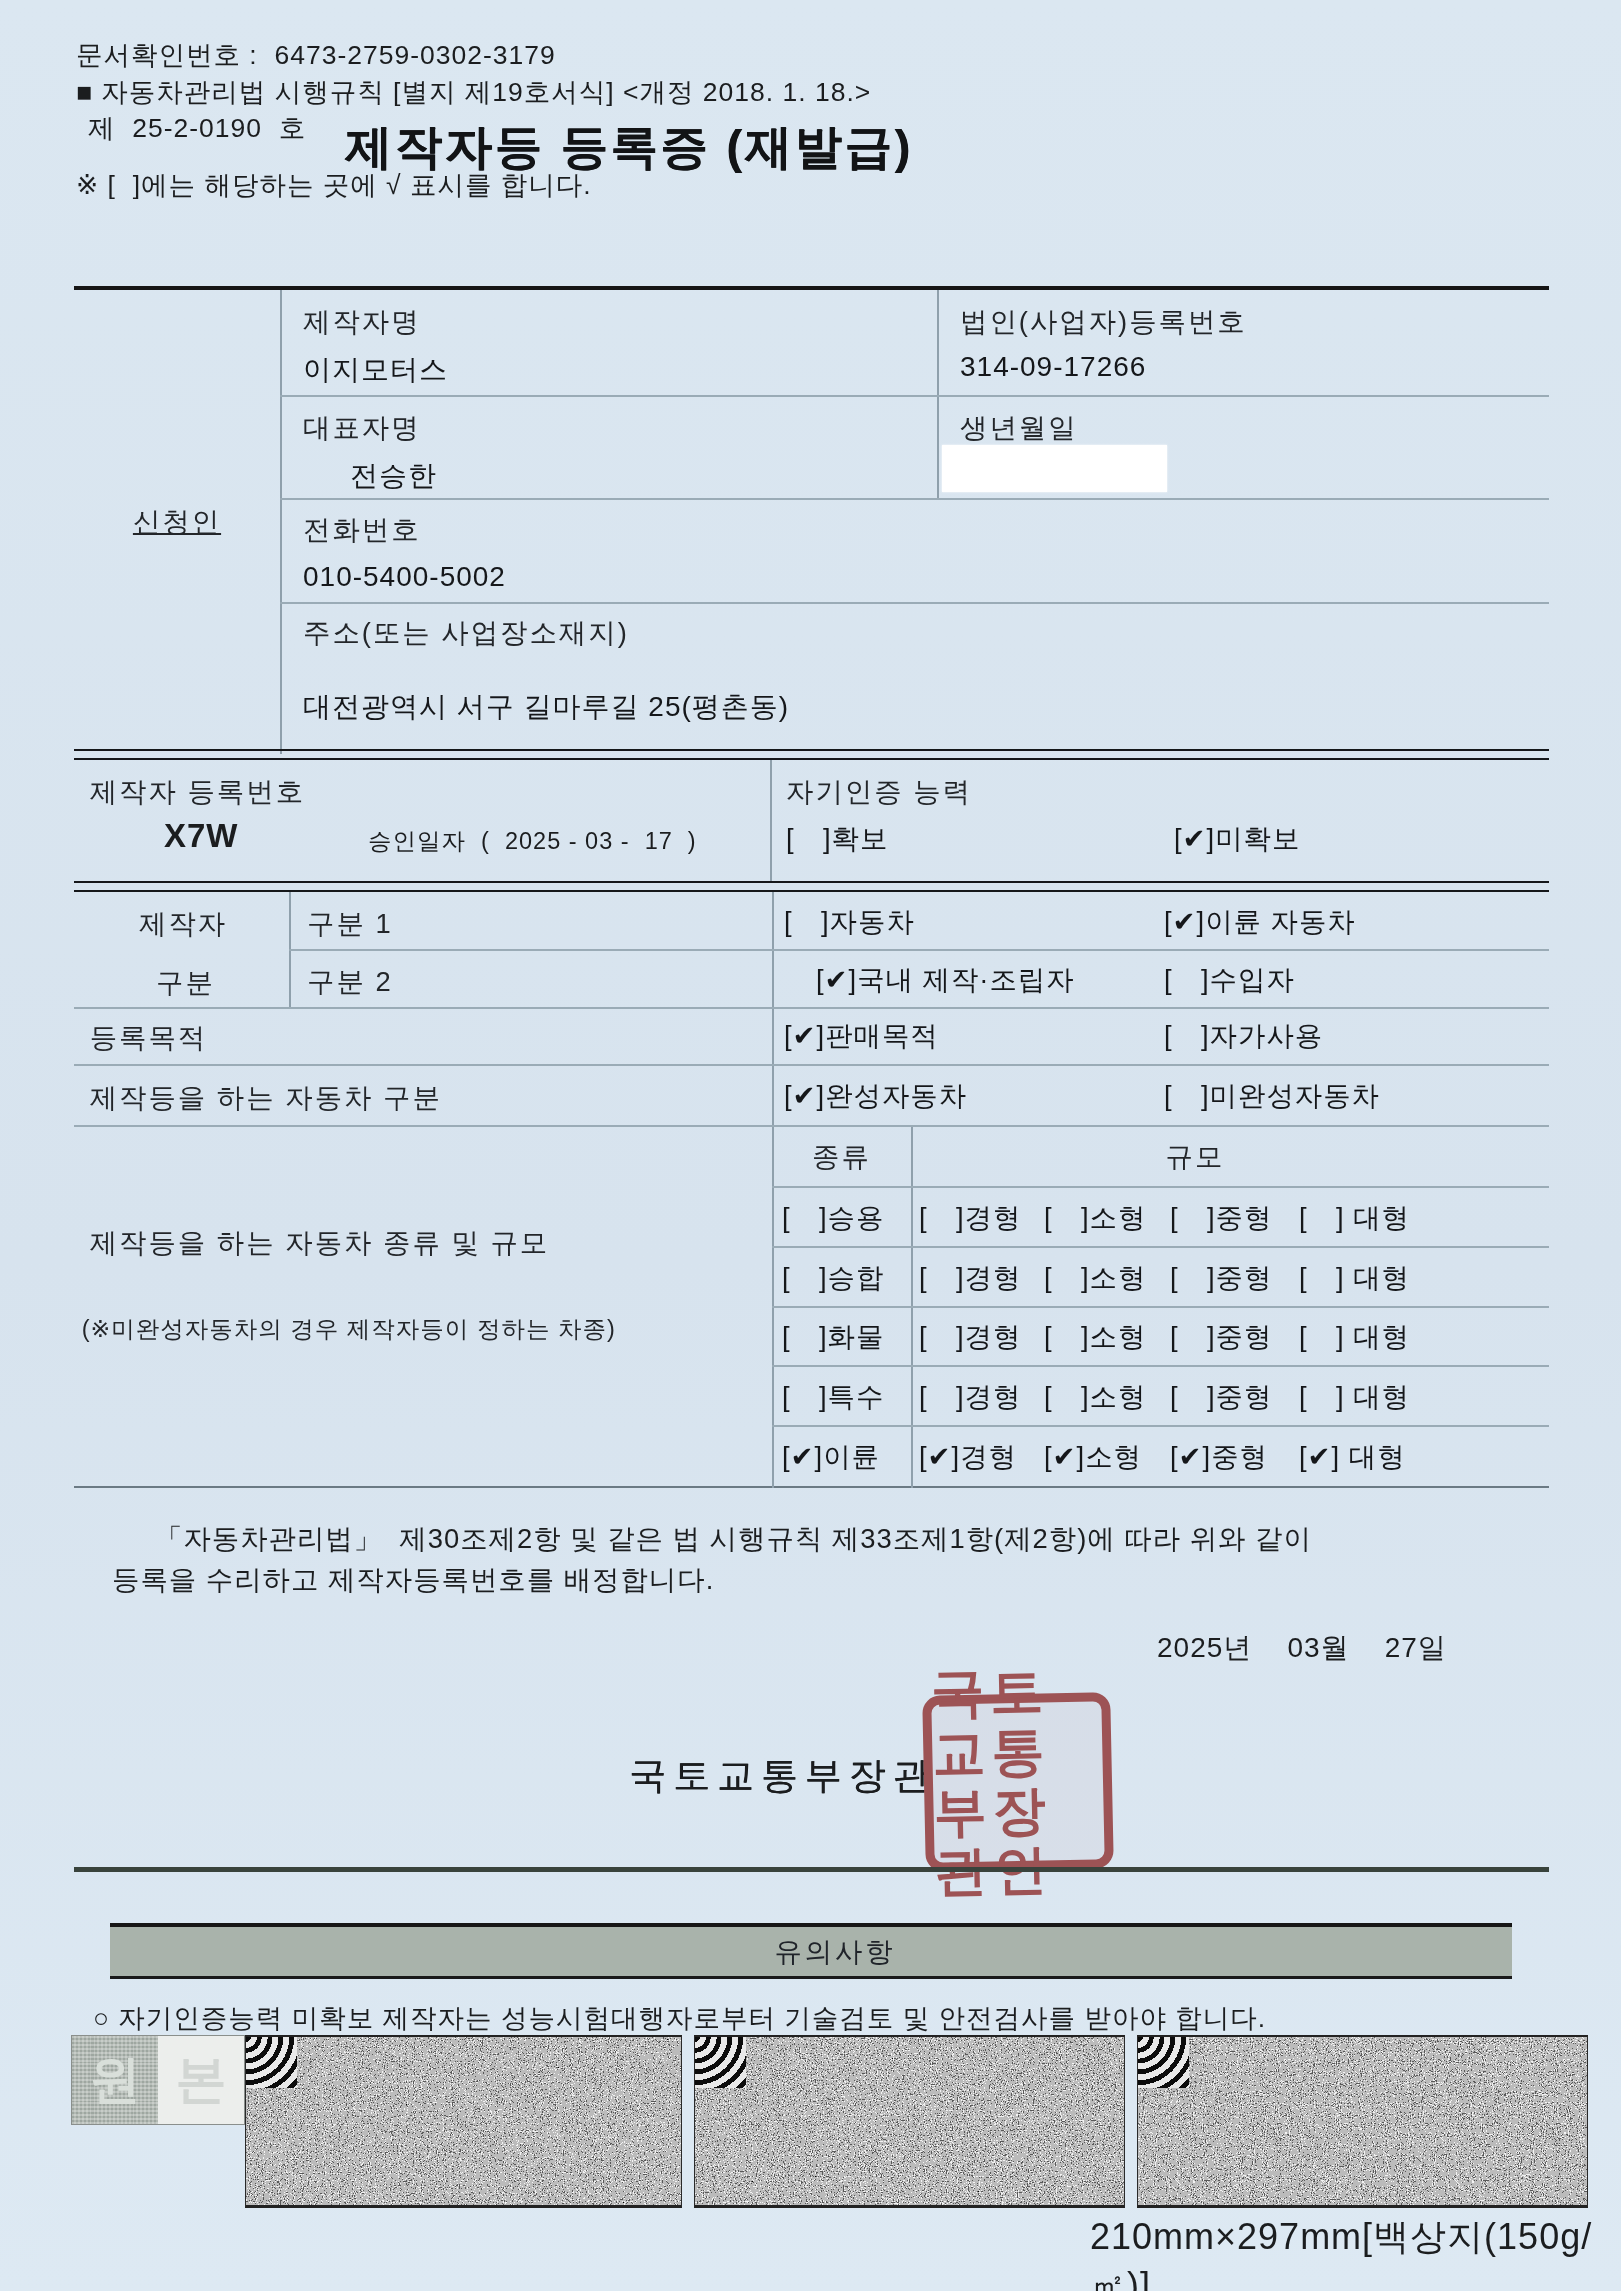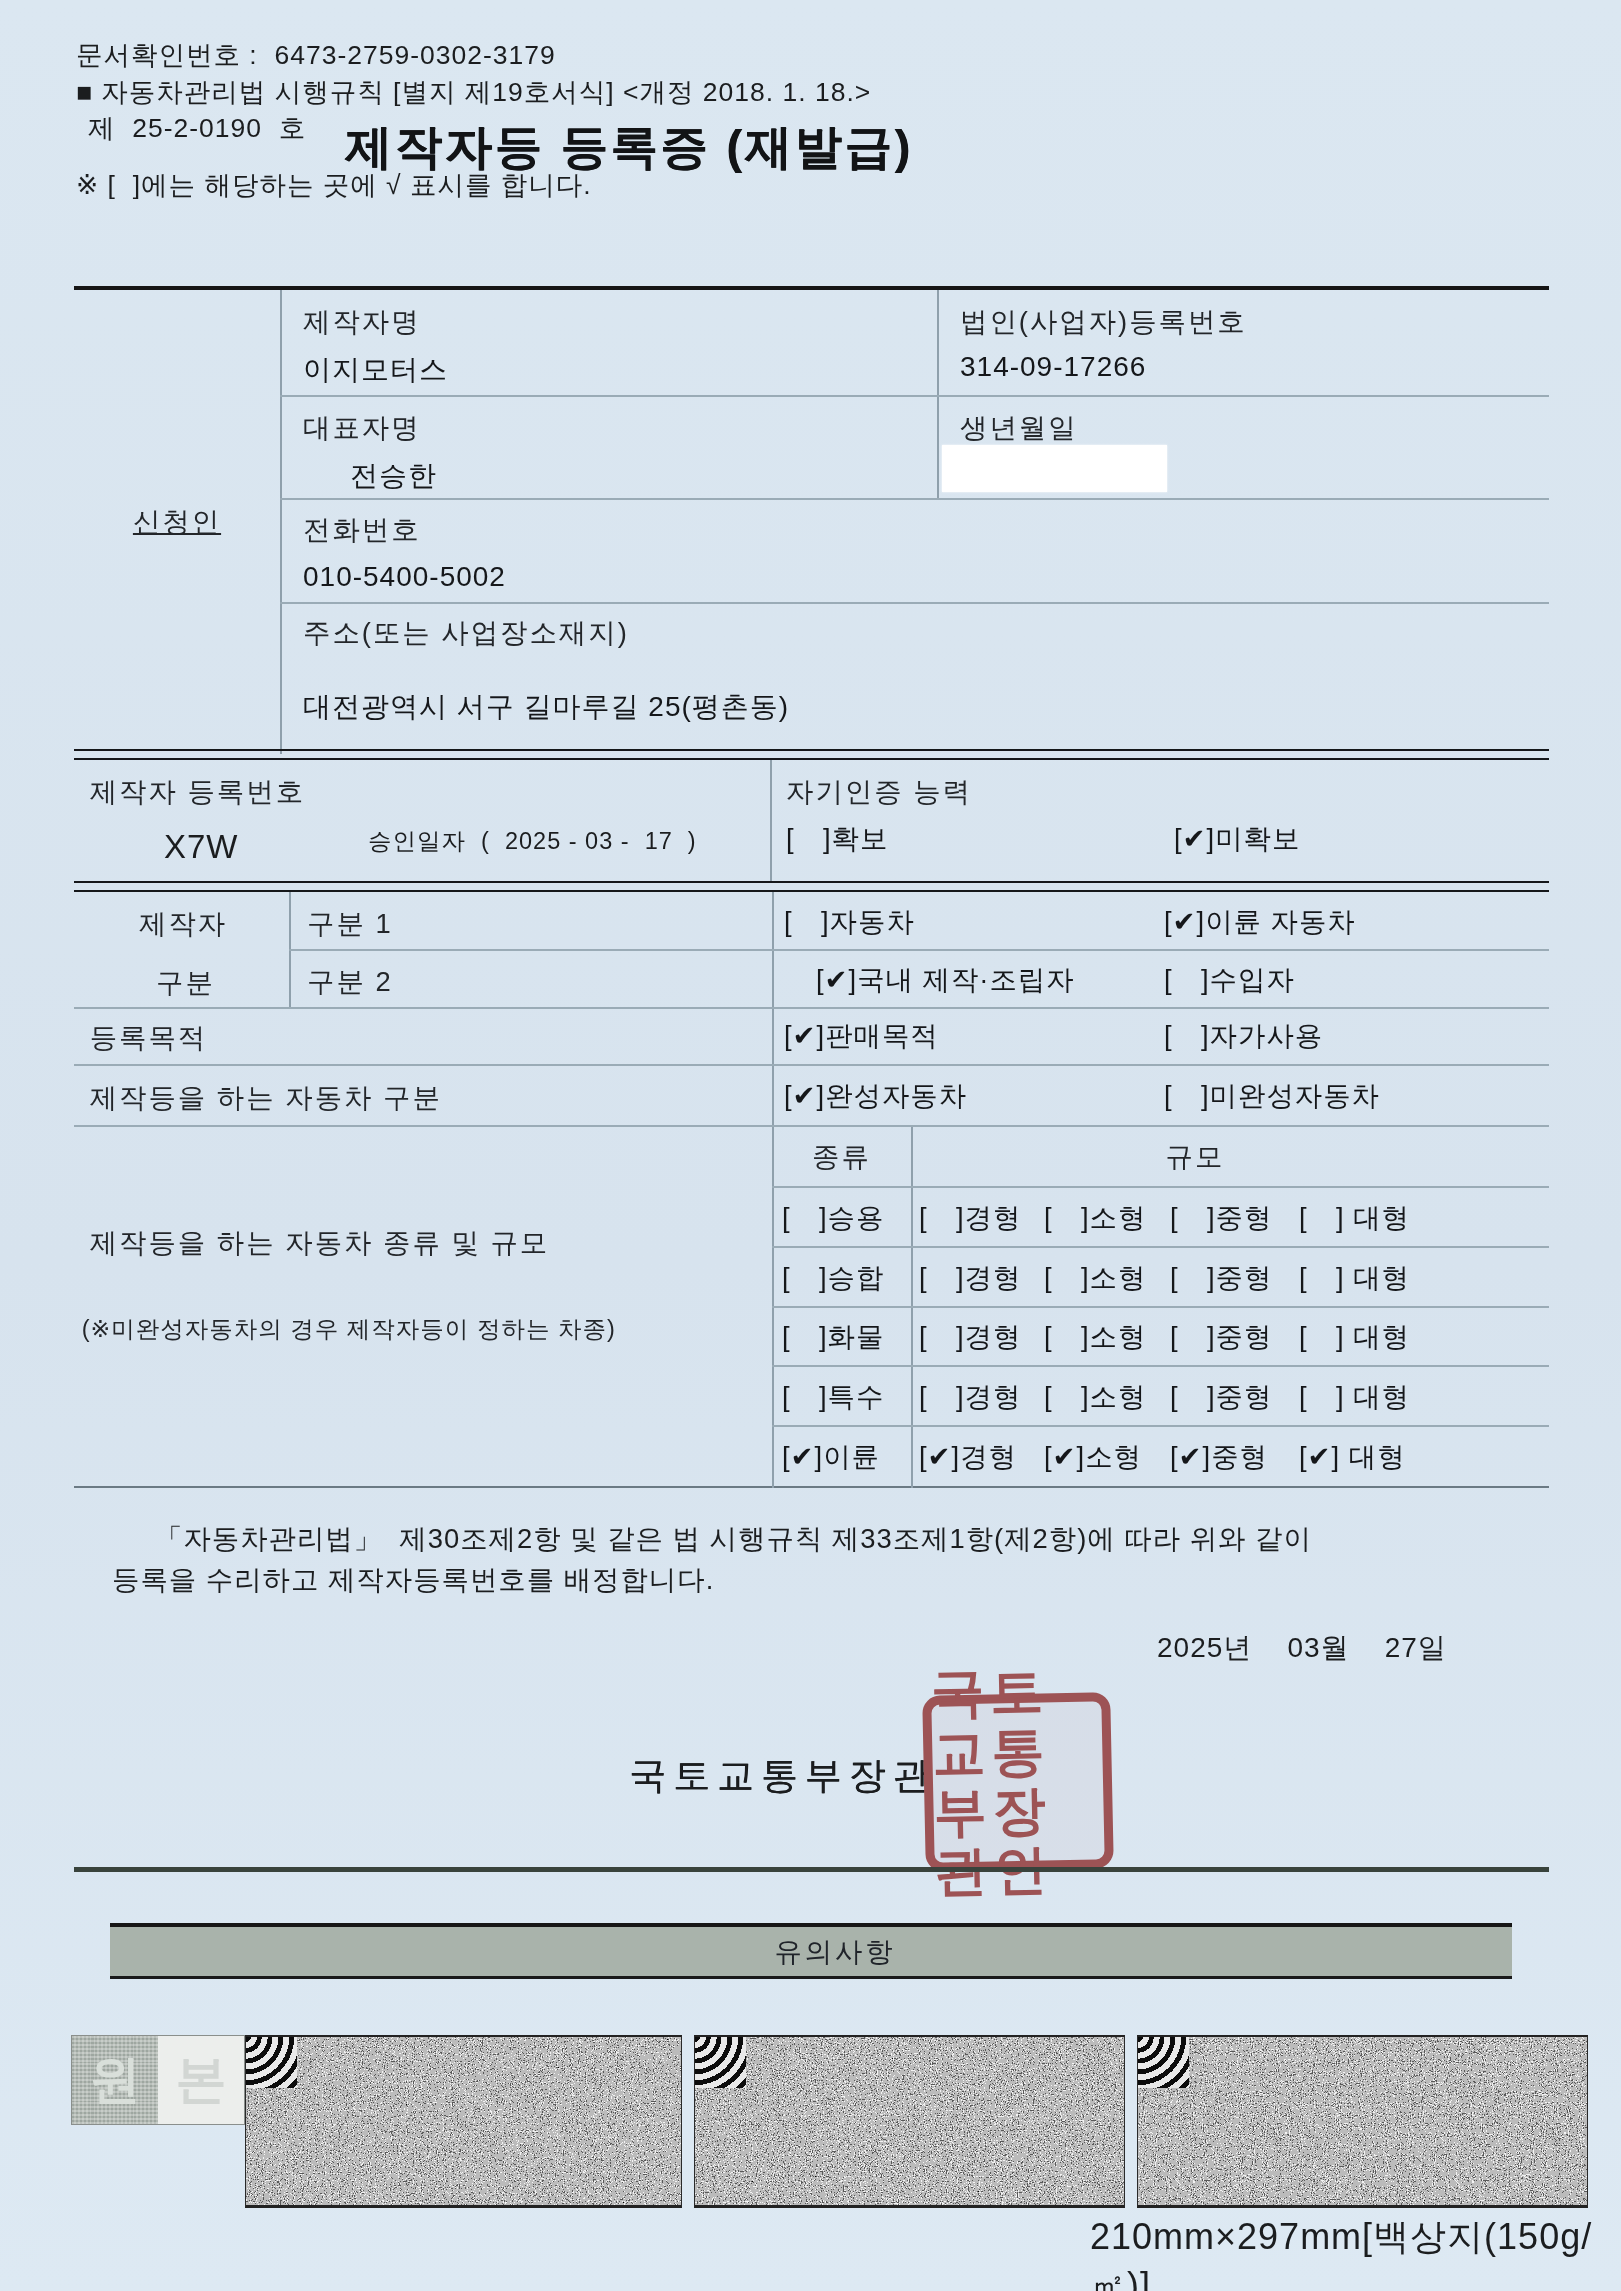--- a/index.html
+++ b/index.html
@@ -72,21 +72,21 @@
 
     <div class="abs lbl" style="left:229px;top:325px;">주소(또는 사업장소재지)</div>
     <div class="abs val" style="left:229px;top:398px;">대전광역시 서구 길마루길 25(평촌동)</div>
   </div>
 
   <div class="abs hline2" style="left:74px;top:749px;width:1475px;"></div>
 
   <div class="abs sect" style="left:74px;top:760px;width:1475px;height:122px;">
     <div class="abs vthin" style="left:696px;top:0;height:122px;"></div>
     <div class="abs lbl" style="left:15.7px;top:13.7px;">제작자 등록번호</div>
-    <div class="abs" style="left:90px;top:57px;font-size:33px;font-weight:normal;letter-spacing:1px;margin-top:11px;">X7W</div>
+    <div class="abs" style="left:90px;top:57px;font-size:33px;font-weight:bold;letter-spacing:1px;">X7W</div>
     <div class="abs pre" style="left:294px;top:65px;font-size:23.5px;letter-spacing:1px;">승인일자  (  2025 - 03 -  17  )</div>
     <div class="abs lbl" style="left:712px;top:13.7px;">자기인증 능력</div>
     <div class="abs chk" style="left:712px;top:61px;">[　]확보</div>
     <div class="abs chk" style="left:1100px;top:61px;">[✔]미확보</div>
   </div>
 
   <div class="abs hline2" style="left:74px;top:881px;width:1475px;"></div>
 
   <div class="abs sect" style="left:74px;top:892px;width:1475px;height:596px;border-bottom:2.9px solid #6b7a84;">
 
@@ -172,20 +172,21 @@
   <div class="abs seal" style="left:924px;top:1694px;width:188px;height:176px;">
     <span>국토교통</span>
     <span>부장관인</span>
   </div>
 
   <div class="abs" style="left:74px;top:1867px;width:1475px;height:4.9px;background:#39433c;"></div>
 
   <div class="abs noticebar" style="left:110px;top:1923px;width:1402px;height:56px;padding-left:48px;">
     <span>유의사항</span>
   </div>
+  <div class="abs" style="left:93px;top:2000px;font-size:26.5px;letter-spacing:1px;">○ 자기인증능력 미확보 제작자는 성능시험대행자로부터 기술검토 및 안전검사를 받아야 합니다.</div>
 
   <div class="abs wonbon" style="left:71px;top:2035px;width:174px;height:90px;">
     <span class="w1">원</span>
     <span class="w2">본</span>
   </div>
 
   <div class="abs noise-block" style="left:245px;top:2035px;width:437px;height:173px;">
     <div class="corner-arcs"></div>
     <svg xmlns="http://www.w3.org/2000/svg" preserveAspectRatio="none" viewBox="0 0 444 169" width="435" height="166">
       <filter id="nz1" x="0" y="0" width="100%" height="100%">

